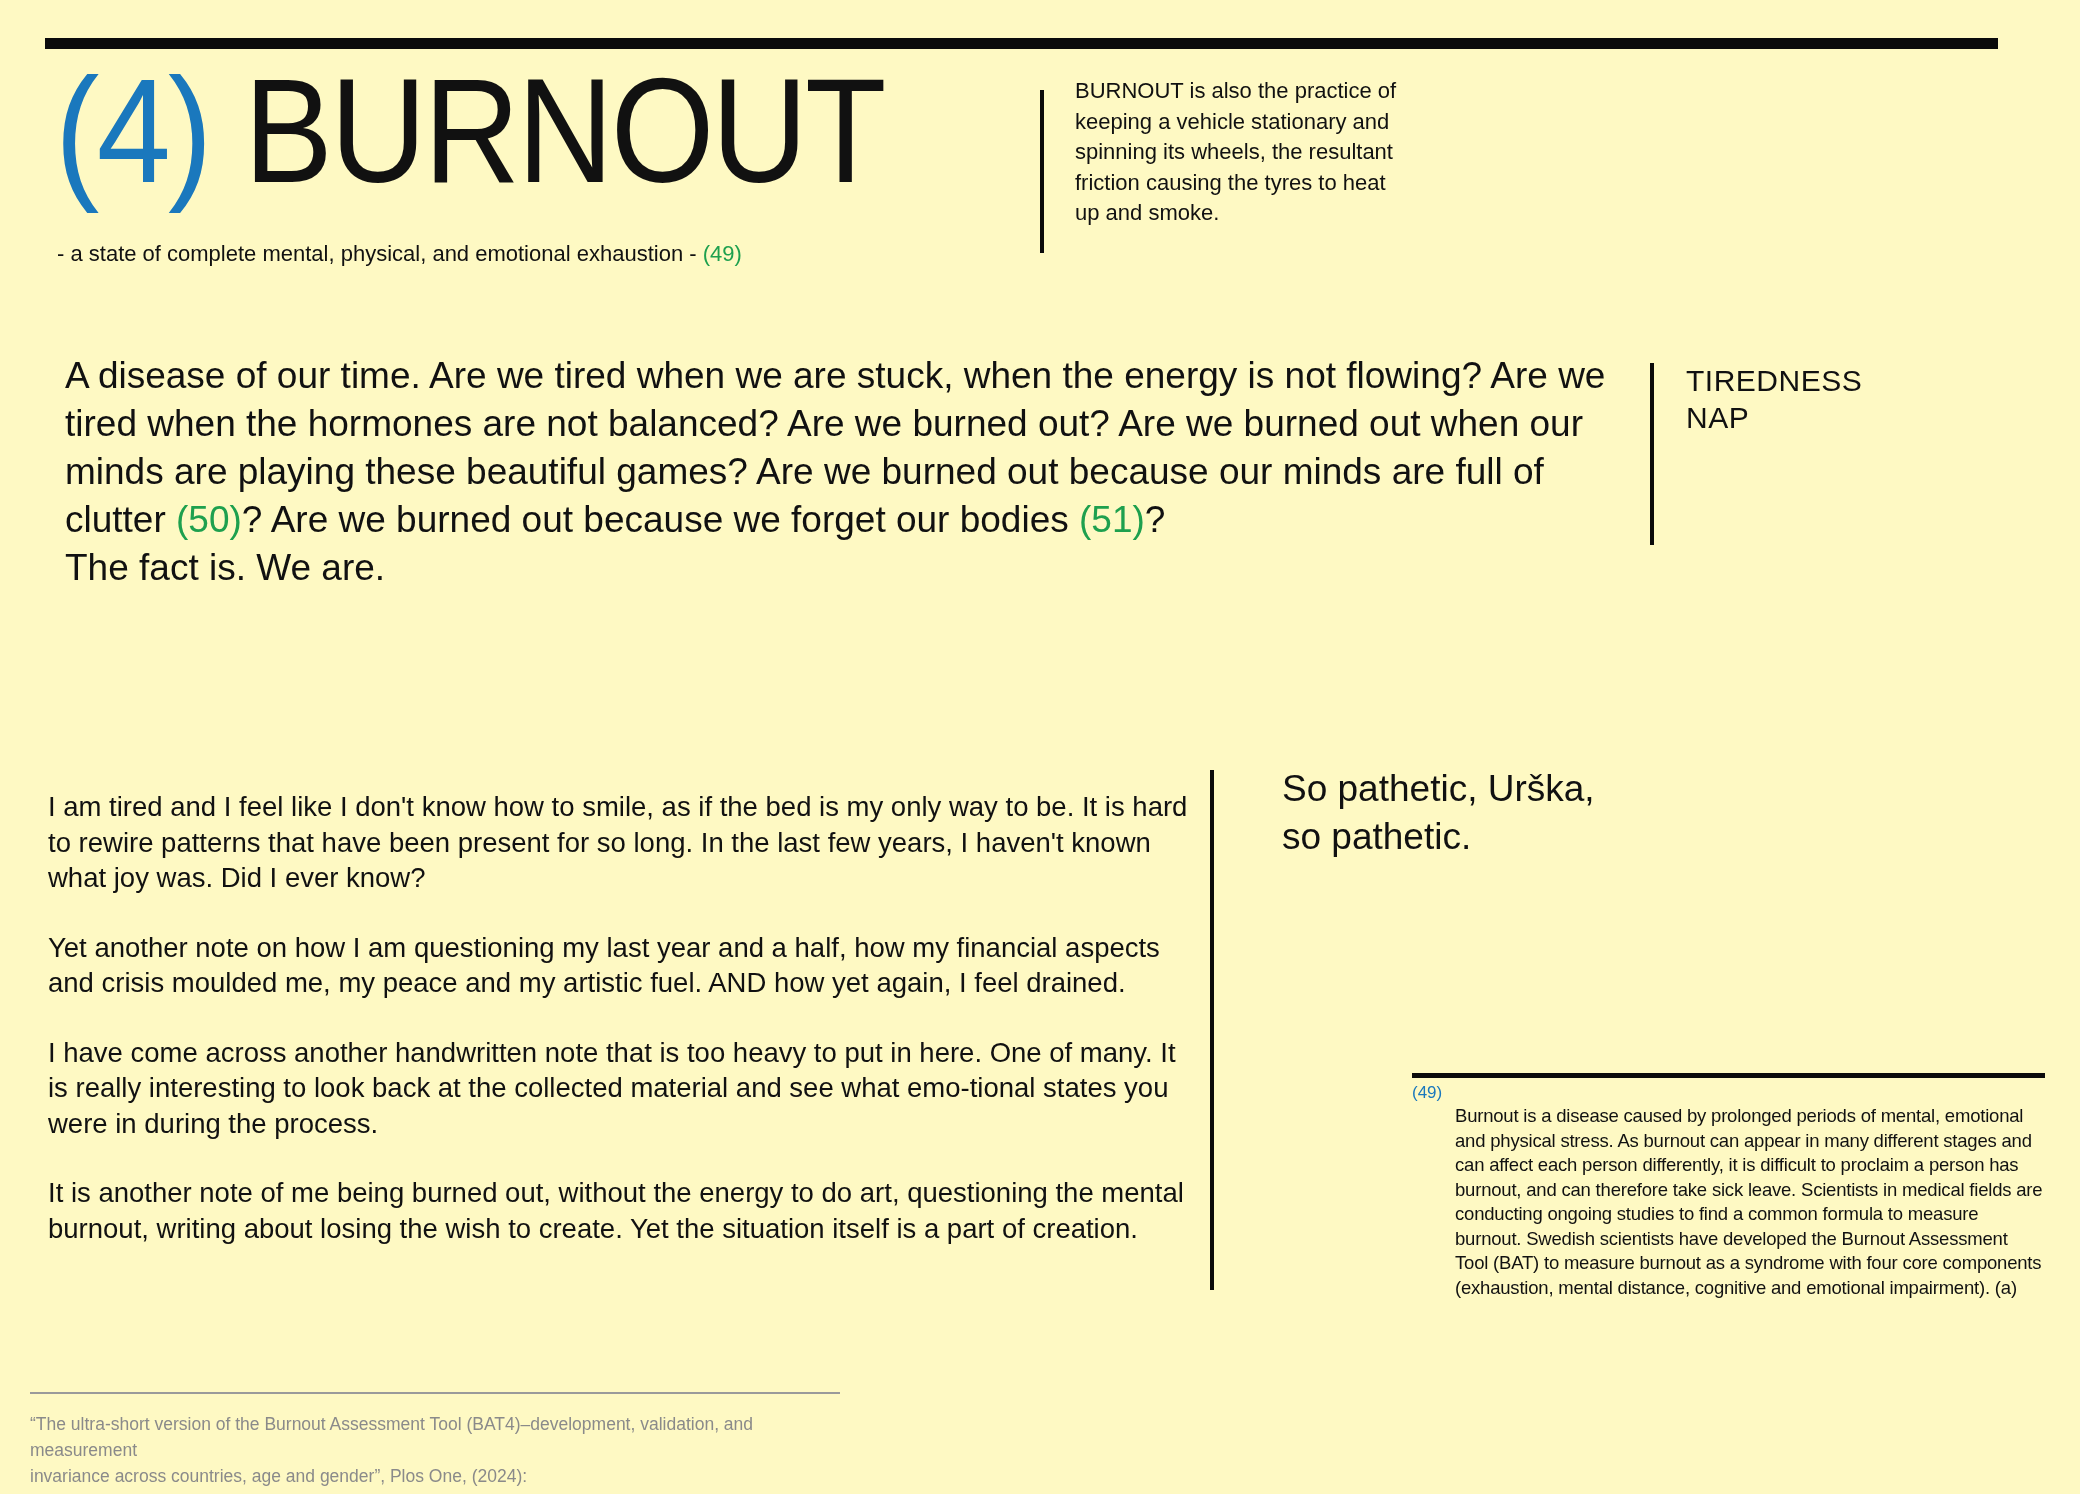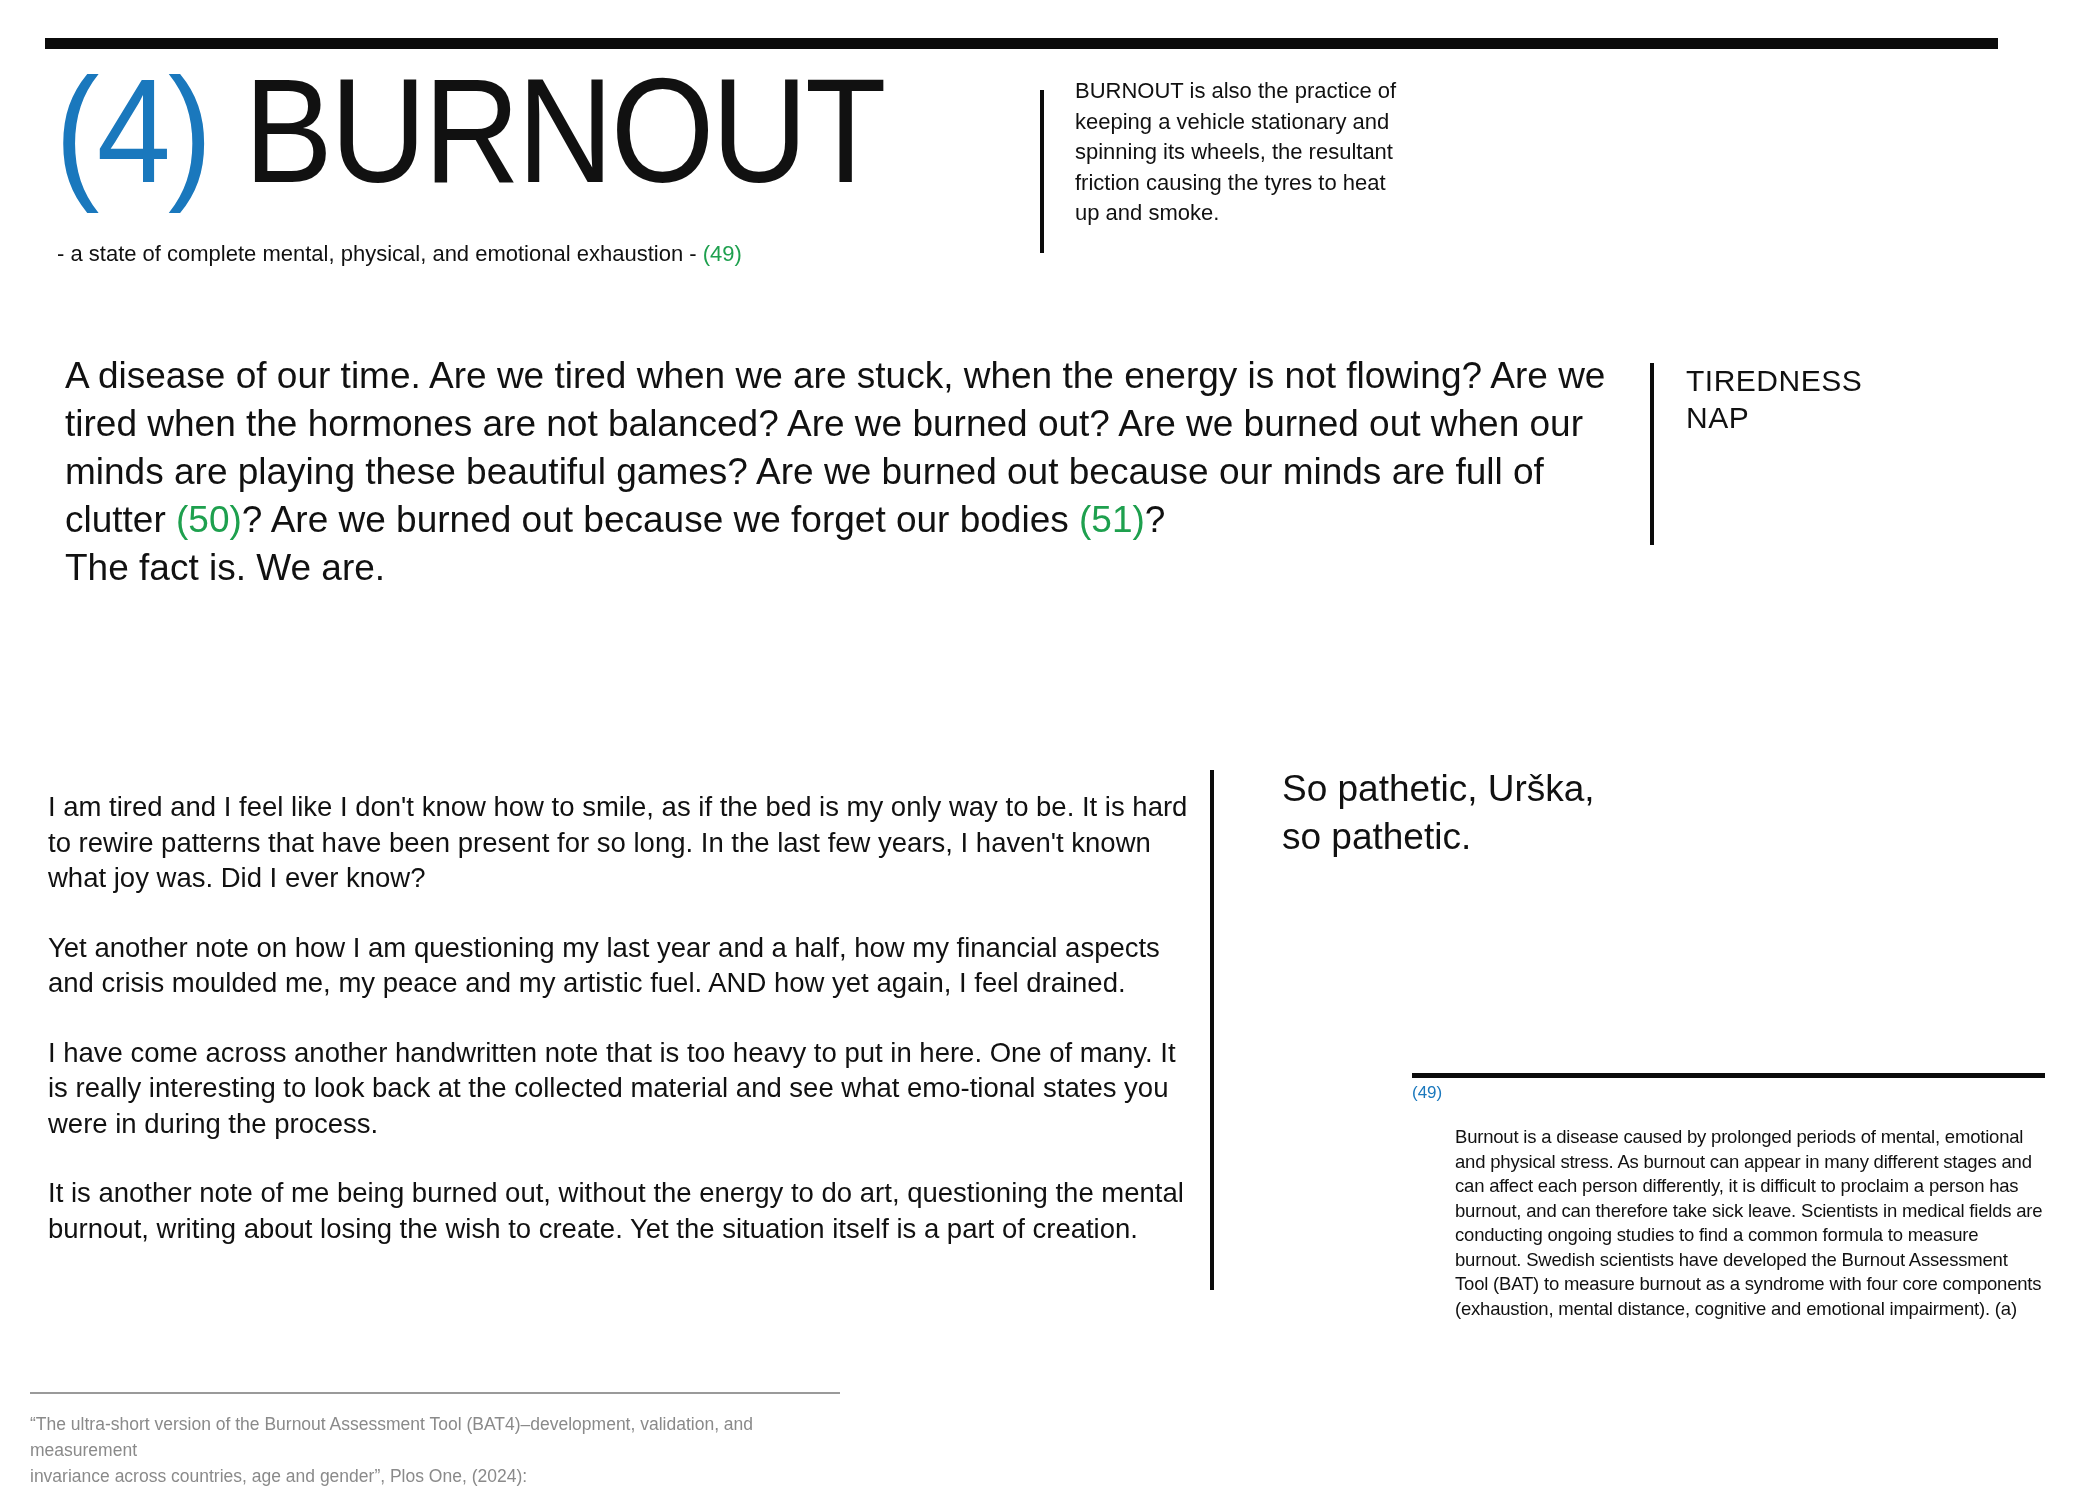--- a/index.html
+++ b/index.html
@@ -6,21 +6,21 @@
     --accent-blue:#1a78bd;
     --accent-green:#1ea04e;
     --ink:#111111;
     --gray:#8a8a8a;
   }
   *{box-sizing:border-box;}
   html,body{margin:0;padding:0;background:#e8e8e8;}
   .page{
     position:relative;
     width:2080px;height:1494px;
-    background:#ffffff;
+    background:#fef9c3;
     font-family:"Liberation Sans", sans-serif;
     color:var(--ink);
     overflow:hidden;
   }
   .top-rule{position:absolute;left:45px;top:38px;width:1953px;height:11px;background:#0b0b0b;}
 
   .chapter-heading{
     position:absolute;left:55px;top:48px;
     font-size:148px;line-height:1.12;letter-spacing:-3px;
     white-space:nowrap;font-weight:400;
@@ -64,21 +64,21 @@
 
   .pull-quote{
     position:absolute;left:1282px;top:765px;
     font-size:37px;line-height:48px;
   }
 
   .footnote{position:absolute;left:1412px;top:1073px;width:633px;}
   .footnote-rule{width:100%;height:5px;background:#0b0b0b;}
   .footnote-ref{color:var(--accent-blue);font-size:17px;line-height:20px;margin-top:5px;}
   .footnote-text{
-    margin:22px 0 0 43px;width:590px;
+    margin:1px 0 0 43px;width:590px;
     font-size:18.5px;line-height:24.5px;letter-spacing:-0.2px;
   }
 
   .citation{
     position:absolute;left:30px;top:1392px;width:810px;
     color:var(--gray);font-size:17.5px;line-height:26px;
   }
   .citation-rule{width:100%;height:2px;background:#9a9a9a;margin-bottom:17px;}
 </style>
 </head>

